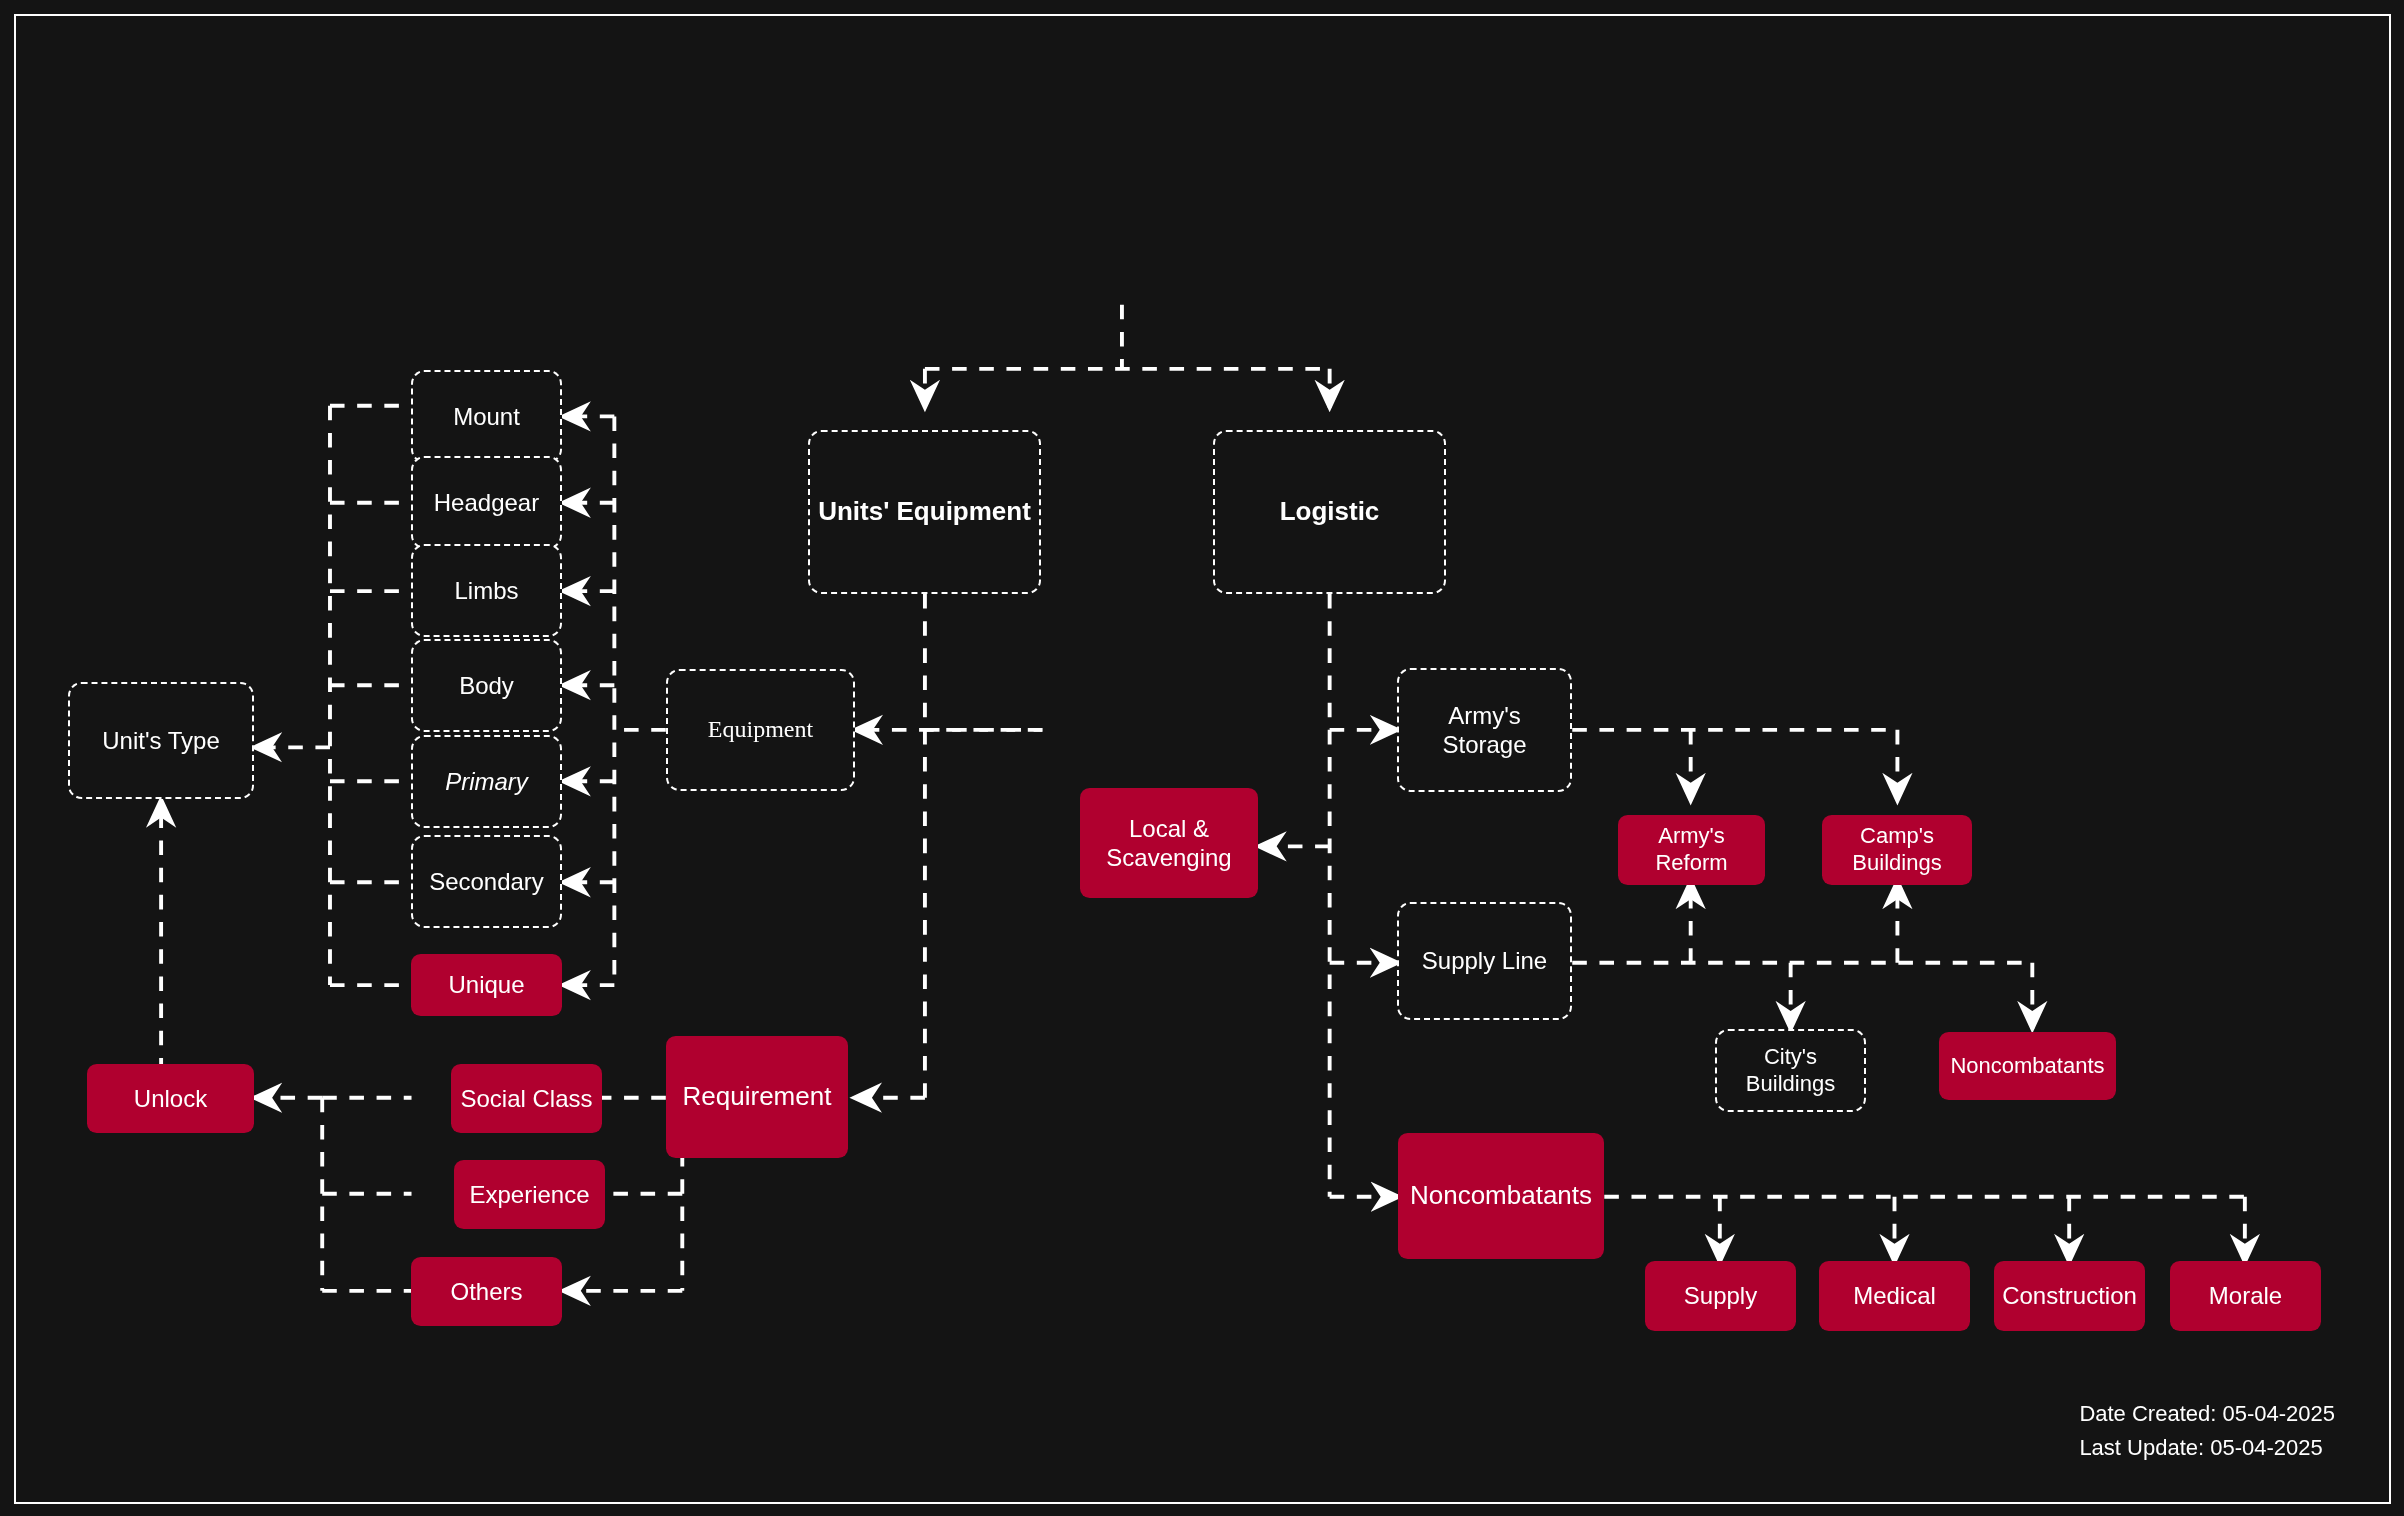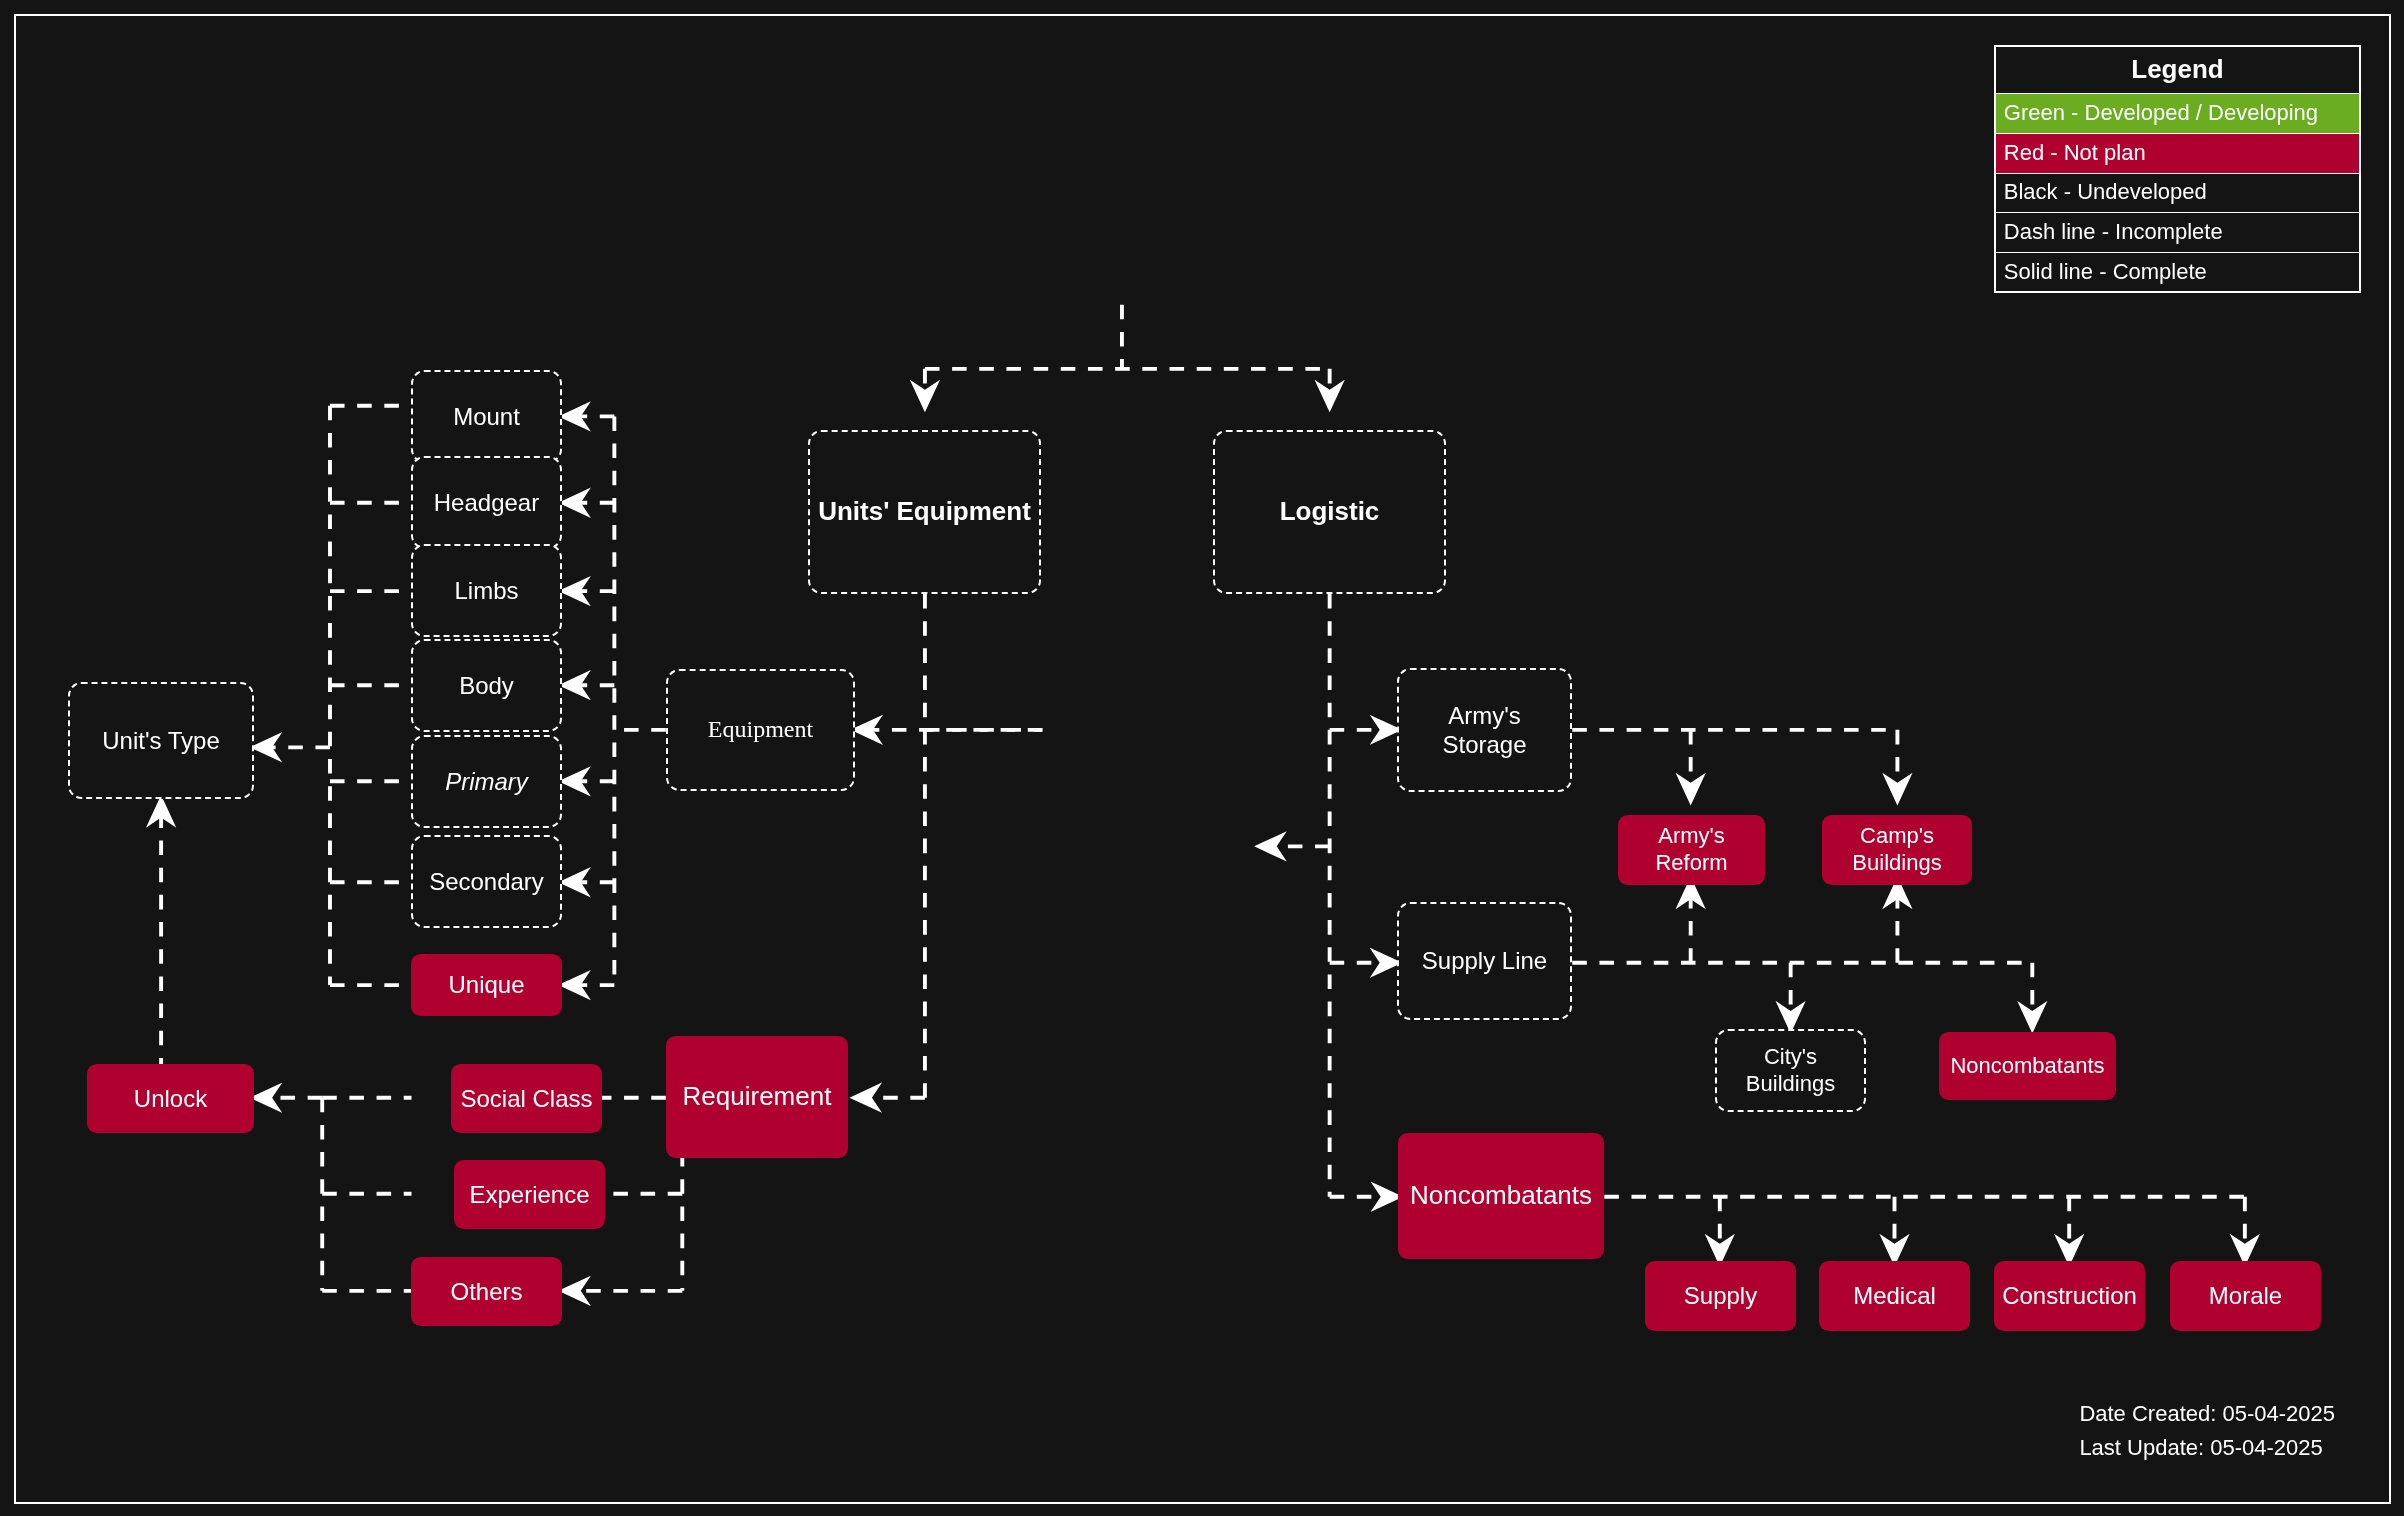--- a/index.html
+++ b/index.html
@@ -186,48 +186,42 @@
 
   <div class="node black" style="left:666px;top:669px;width:189px;height:122px;font-size:24px;font-family:Liberation Serif, serif;">Equipment</div>
 
   <div class="node red" style="left:87px;top:1064px;width:167px;height:69px;font-size:24px;">Unlock</div>
   <div class="node red" style="left:411px;top:1064px;width:151px;height:69px;font-size:24px;margin-left:40px;">Social Class</div>
   <div class="node red" style="left:411px;top:1160px;width:151px;height:69px;font-size:24px;margin-left:43px;">Experience</div>
   <div class="node red" style="left:411px;top:1257px;width:151px;height:69px;font-size:24px;">Others</div>
 
   <div class="node red" style="left:666px;top:1036px;width:182px;height:122px;font-size:26px;">Requirement</div>
 
+  <div class="node red" style="left:1080px;top:788px;width:178px;height:110px;font-size:24px;">Local &amp;
+Scavenging</div>
   <div class="node black" style="left:1397px;top:668px;width:175px;height:124px;font-size:24px;">Army's
 Storage</div>
   <div class="node black" style="left:1397px;top:902px;width:175px;height:118px;font-size:24px;">Supply Line</div>
 
   <div class="node red" style="left:1618px;top:815px;width:147px;height:70px;font-size:22px;">Army's
 Reform</div>
   <div class="node red" style="left:1822px;top:815px;width:150px;height:70px;font-size:22px;">Camp's
 Buildings</div>
 
   <div class="node black" style="left:1715px;top:1029px;width:151px;height:83px;font-size:22px;">City's
 Buildings</div>
   <div class="node red" style="left:1939px;top:1032px;width:177px;height:68px;font-size:22px;">Noncombatants</div>
 
   <div class="node red" style="left:1398px;top:1133px;width:206px;height:126px;font-size:26px;">Noncombatants</div>
 
   <div class="node red" style="left:1645px;top:1261px;width:151px;height:70px;font-size:24px;">Supply</div>
   <div class="node red" style="left:1819px;top:1261px;width:151px;height:70px;font-size:24px;">Medical</div>
   <div class="node red" style="left:1994px;top:1261px;width:151px;height:70px;font-size:24px;">Construction</div>
   <div class="node red" style="left:2170px;top:1261px;width:151px;height:70px;font-size:24px;">Morale</div>
 
-  <div id="legend">
-    <div class="lg-title">Legend</div>
-    <div class="lg-row green">Green - Developed / Developing</div>
-    <div class="lg-row red">Red - Not plan</div>
-    <div class="lg-row black">Black - Undeveloped</div>
-    <div class="lg-row black">Dash line - Incomplete</div>
-    <div class="lg-row black">Solid line - Complete</div>
-  </div>
 
   <div id="dates">
     <div>Date Created: 05-04-2025</div>
     <div>Last Update: 05-04-2025</div>
   </div>
 
   <div id="frame"></div>
 </div>
 
 

